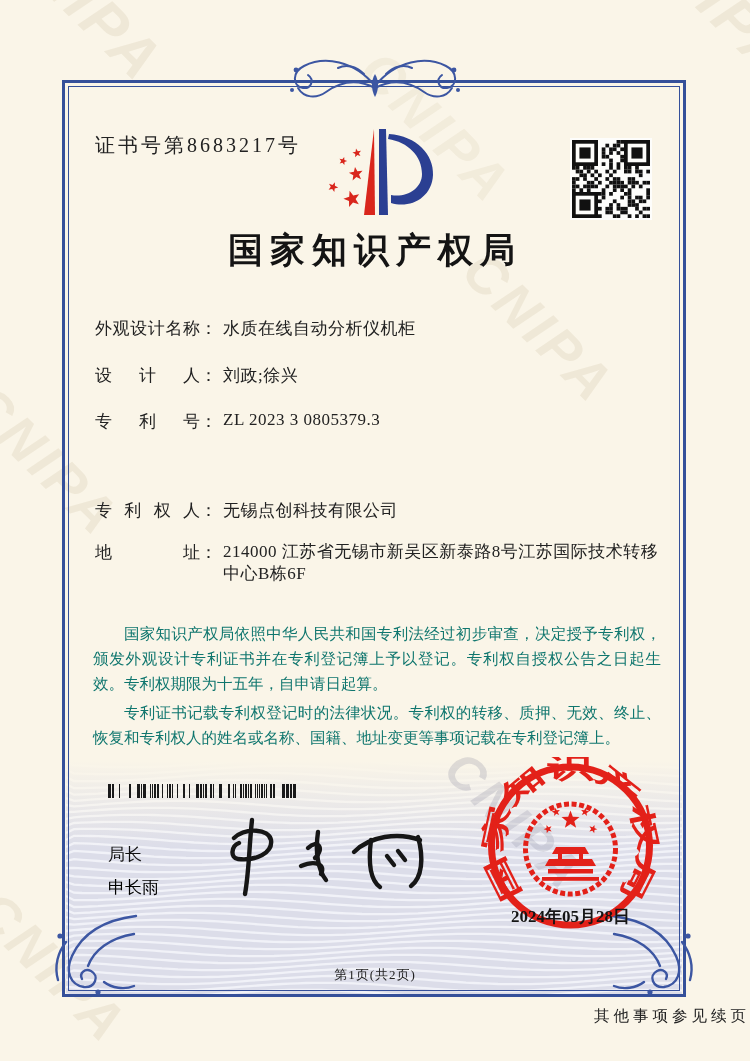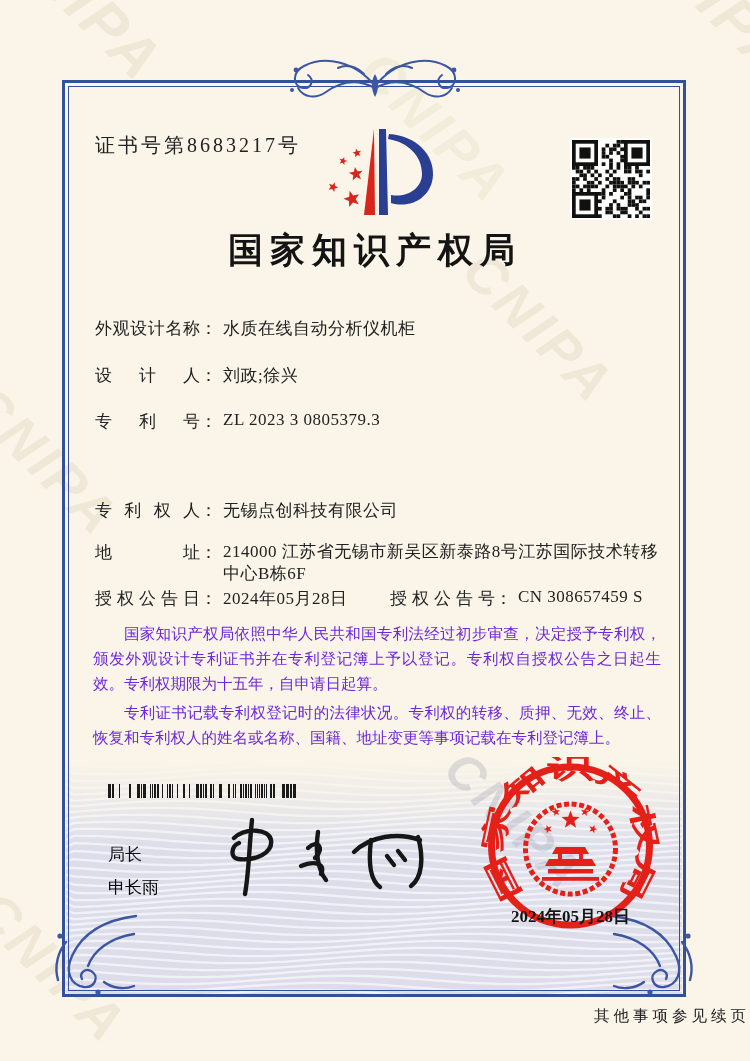--- a/index.html
+++ b/index.html
@@ -68,21 +68,21 @@
     text-align:justify;text-align-last:justify;
     vertical-align:top;
   }
   .fcolon{display:inline-block;vertical-align:top;margin-right:6px;}
   .fvalue{display:inline-block;vertical-align:top;letter-spacing:0.5px;}
   .fvalue.wrap{white-space:normal;width:452px;line-height:22px;}
   .pair2{position:absolute;left:295px;top:0;}
   
   .body-text{
     position:absolute;left:93px;top:621px;width:568px;z-index:6;
-    font-size:15.5px;line-height:25px;color:#6d28d9;text-align:justify;
+    font-size:15.5px;line-height:25px;color:#0f766e;text-align:justify;
   }
   .body-text p{margin:0 0 4px 0;text-indent:2em;}
   
   #barcode{position:absolute;left:108px;top:784px;z-index:6;}
   .signatory-title{position:absolute;left:108px;top:843px;font-size:17px;z-index:6;
     font-family:"Liberation Sans","DejaVu Sans",sans-serif;color:#111;}
   .signatory-name{position:absolute;left:108px;top:876px;font-size:17px;z-index:6;
     font-family:"Liberation Sans","DejaVu Sans",sans-serif;color:#000000;}
   #signature{position:absolute;left:222px;top:810px;z-index:6;}
   #seal{position:absolute;left:478px;top:757px;z-index:7;}
@@ -360,26 +360,20 @@
   </div>
   <div class="field-row" style="top:410px">
     <span class="flabel">专利号</span><span class="fcolon">：</span><span class="fvalue">ZL 2023 3 0805379.3</span>
   </div>
   <div class="field-row" style="top:499px">
     <span class="flabel">专利权人</span><span class="fcolon">：</span><span class="fvalue">无锡点创科技有限公司</span>
   </div>
   <div class="field-row" style="top:541px">
     <span class="flabel">地址</span><span class="fcolon">：</span><span class="fvalue wrap">214000 江苏省无锡市新吴区新泰路8号江苏国际技术转移中心B栋6F</span>
   </div>
-  <div class="field-row" style="top:587px">
-    <span class="flabel">授权公告日</span><span class="fcolon">：</span><span class="fvalue">2024年05月28日</span>
-    <span class="pair2">
-      <span class="flabel">授权公告号</span><span class="fcolon">：</span><span class="fvalue">CN 308657459 S</span>
-    </span>
-  </div>
 
   <div class="body-text">
     <p>国家知识产权局依照中华人民共和国专利法经过初步审查，决定授予专利权，颁发外观设计专利证书并在专利登记簿上予以登记。专利权自授权公告之日起生效。专利权期限为十五年，自申请日起算。</p>
     <p>专利证书记载专利权登记时的法律状况。专利权的转移、质押、无效、终止、恢复和专利权人的姓名或名称、国籍、地址变更等事项记载在专利登记簿上。</p>
   </div>
 
   <svg id="barcode" width="190" height="14" viewBox="0 0 190 14" xmlns="http://www.w3.org/2000/svg">
       <rect x="0" y="0" width="3" height="14" fill="#1a1a1a"></rect>
       <rect x="4" y="0" width="2" height="14" fill="#1a1a1a"></rect>
       <rect x="11" y="0" width="1" height="14" fill="#1a1a1a"></rect>
@@ -463,15 +457,16 @@
       <path d="M74,97 L111,97 L107,90 L78,90 Z"></path>
       <path d="M67,109 L118,109 L114,102 L71,102 Z"></path>
       <rect x="70" y="112" width="45" height="4.5"></rect>
       <rect x="64" y="120" width="57" height="3.8"></rect>
       <rect x="80" y="97" width="4" height="5"></rect>
       <rect x="101" y="97" width="4" height="5"></rect>
     </g>
     <text x="92.5" y="165" text-anchor="middle" font-size="17" font-weight="bold" fill="#151515" font-family="'Liberation Serif','DejaVu Serif',serif">2024年05月28日</text>
   </svg>
 
+  <div class="page-number">第1页(共2页)</div>
   <div class="continuation">其他事项参见续页</div>
 
 </div>
 
 </body></html>

